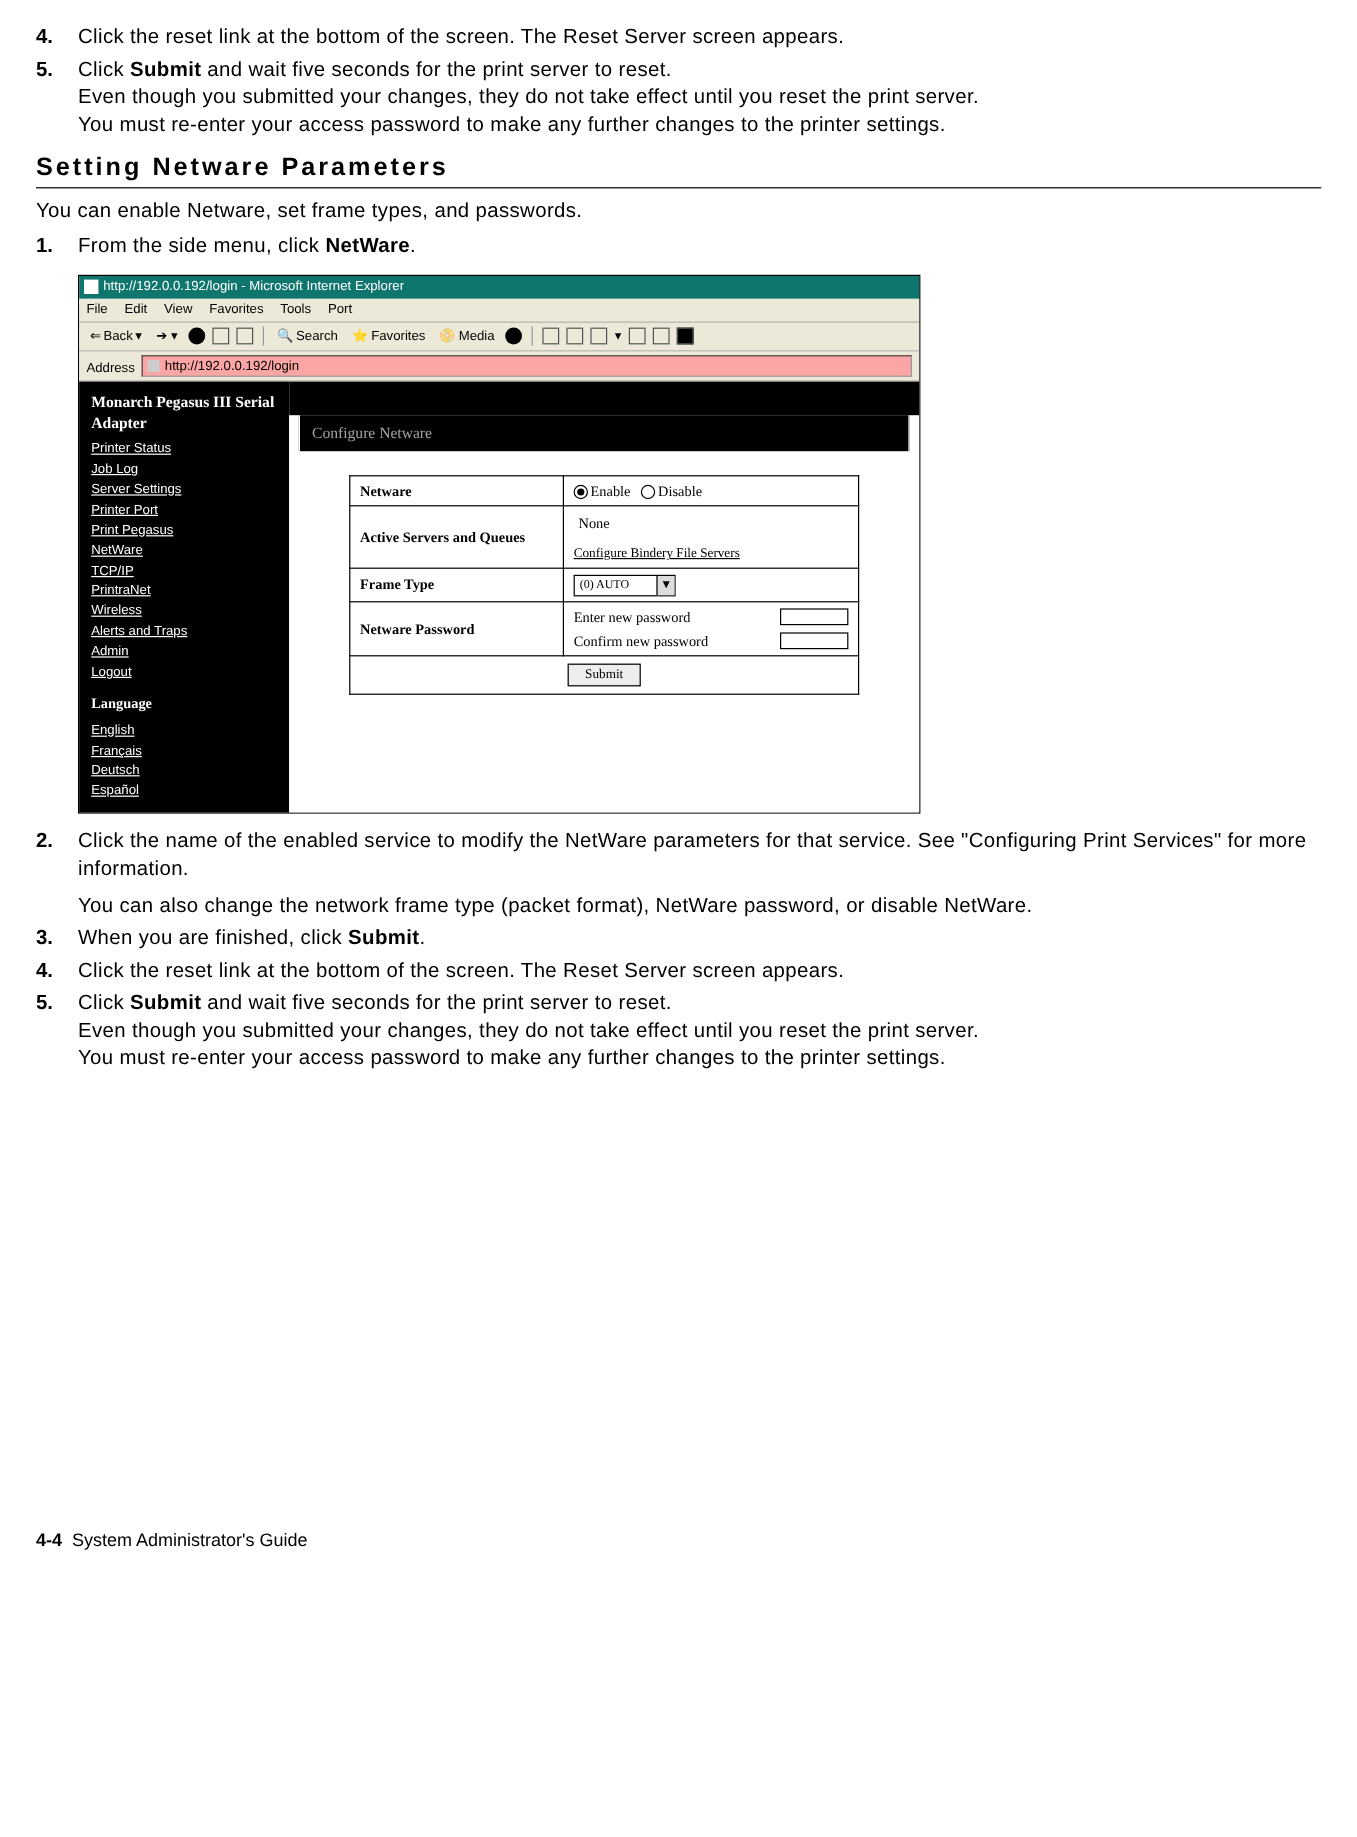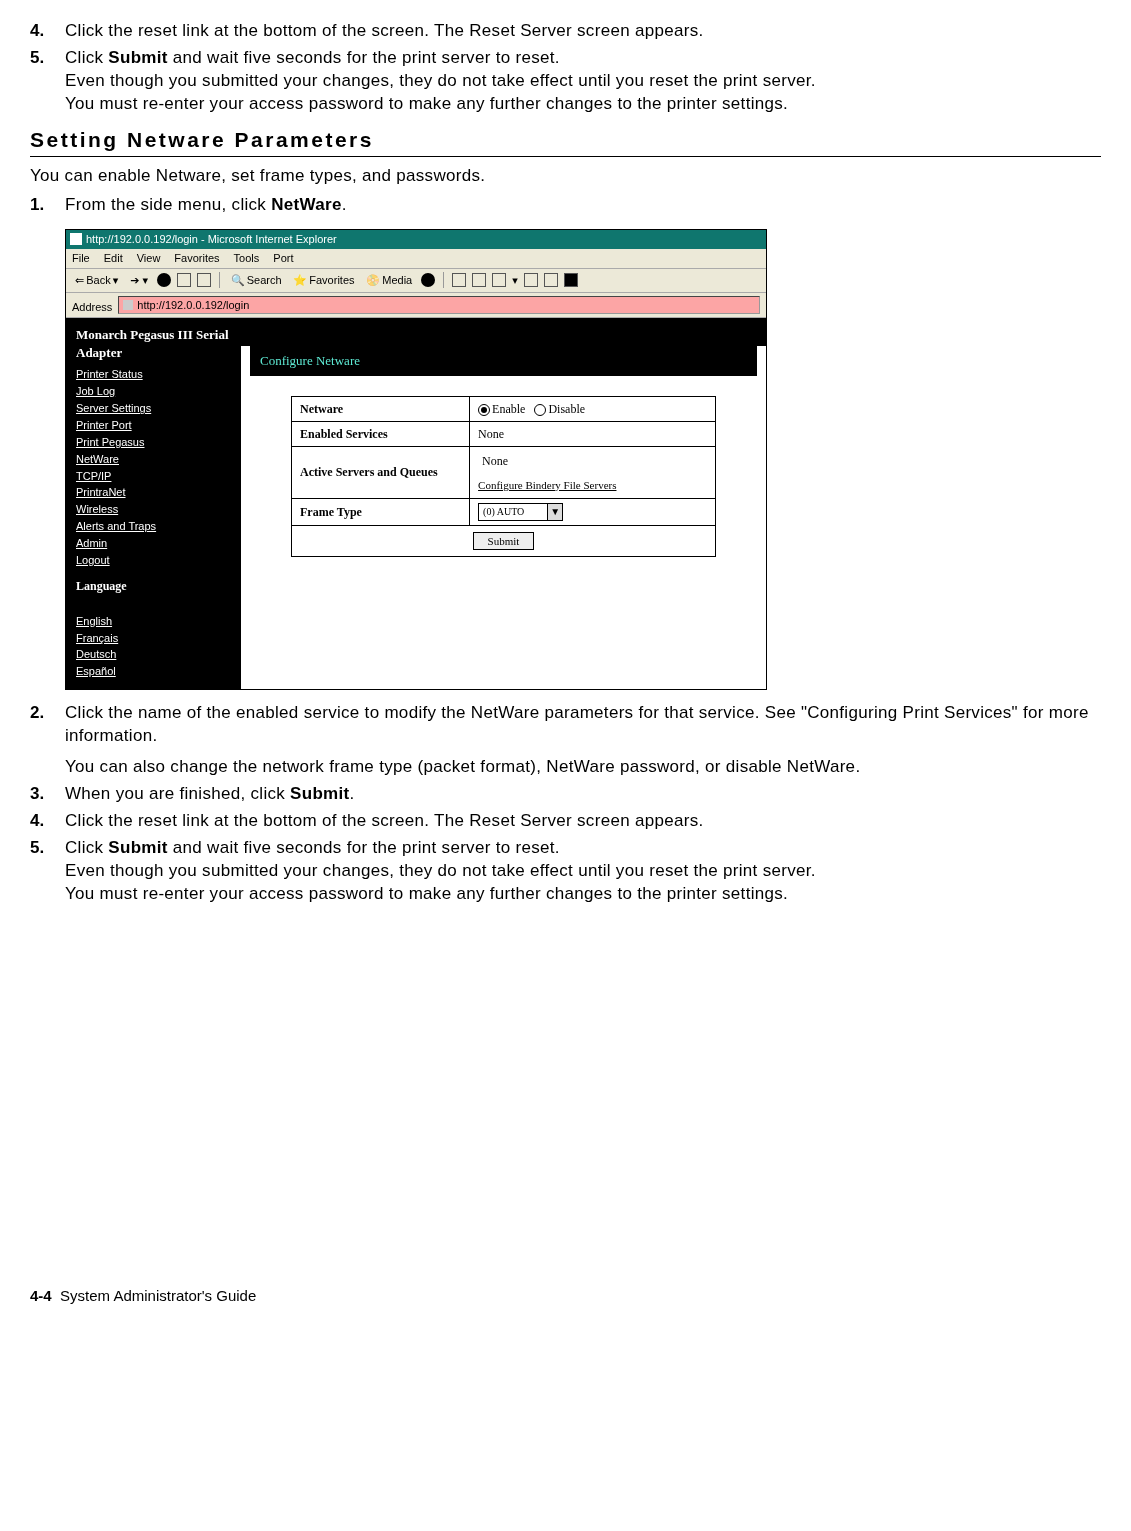--- a/index.html
+++ b/index.html
@@ -141,37 +141,37 @@
   .sidebar a {
     color: #fff;
     text-decoration: underline;
     display: block;
     margin-bottom: 2px;
   }
   .sidebar .lang-header {
     font-weight: bold;
     font-family: "Times New Roman", serif;
     margin-top: 10px;
-    margin-bottom: 20px;
+    margin-bottom: 8px;
     font-size: 12px;
   }
   .main-panel {
     flex: 1;
     background: #fff;
     display: flex;
     flex-direction: column;
   }
   .panel-header-black {
     background: #000;
     color: #fff;
     height: 28px;
   }
   .panel-header-grey {
     background: #000;
-    color: #5eead4;
+    color: #a3a3a3;
     font-family: "Times New Roman", serif;
     font-size: 13px;
     padding: 6px 10px;
     margin: 0 8px 0 8px;
     border-left: 1px solid #fff;
     border-right: 1px solid #fff;
   }
   .config-table-wrap {
     padding: 20px 50px;
   }
@@ -358,39 +358,48 @@
           <tbody>
               <tr>
             <td class="label">Netware</td>
             <td>
               <span class="radio-dot sel"></span><span>Enable</span>
               &nbsp;
               <span class="radio-dot"></span><span>Disable</span>
             </td>
           </tr>
           <tr>
-            <td class="label">Enabled Services</td>
-            <td>None</td>
-          </tr>
-          <tr>
             <td class="label">Active Servers and Queues</td>
             <td>
               <div style="padding:2px 0 8px 4px">None</div>
               <span class="cfg-link">Configure Bindery File Servers</span>
             </td>
           </tr>
           <tr>
             <td class="label">Frame Type</td>
             <td>
               <span class="dropdown">
                 <span class="val">(0) AUTO</span>
                 <span class="arrow">▼</span>
               </span>
             </td>
           </tr>
+          <tr>
+            <td class="label">Netware Password</td>
+            <td>
+              <div style="display:flex;justify-content:space-between;align-items:center;margin-bottom:4px">
+                <span>Enter new password</span>
+                <span class="pw-input"></span>
+              </div>
+              <div style="display:flex;justify-content:space-between;align-items:center">
+                <span>Confirm new password</span>
+                <span class="pw-input"></span>
+              </div>
+            </td>
+          </tr>
           <tr class="submit-row">
             <td colspan="2">
               <span class="submit-btn">Submit</span>
             </td>
           </tr>
         </tbody>
           </table>
       </div>
     </div>
   </div>

